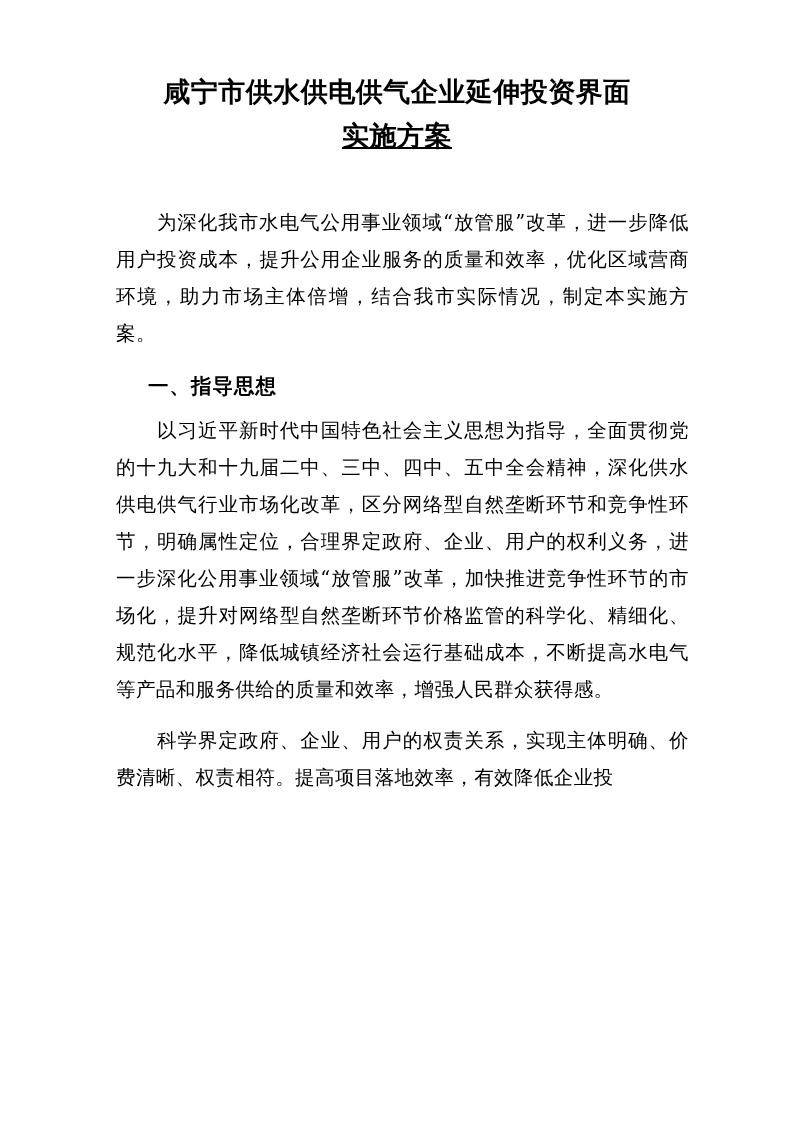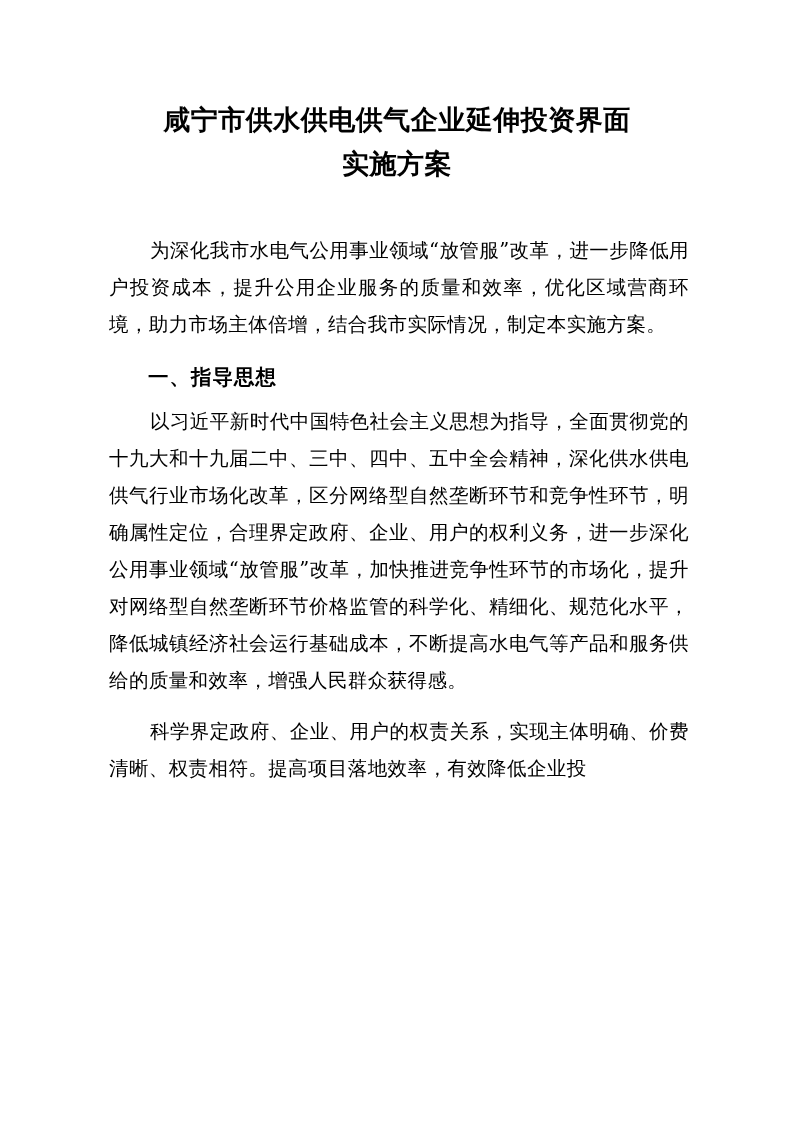--- a/index.html
+++ b/index.html
@@ -12,36 +12,37 @@
     height: 1123px;
     font-family: "DejaVu Serif", serif;
     color: #000000;
     overflow: hidden;
   }
   .page {
     position: relative;
     width: 794px;
     height: 1123px;
     box-sizing: border-box;
-    padding: 98px 105px 60px 105px;
+    padding: 70px 105px 60px 105px;
   }
   .doc-title {
     text-align: center;
     font-family: "DejaVu Sans", sans-serif;
     font-weight: bold;
     font-size: 27px;
     line-height: 44px;
     letter-spacing: 0.5px;
     margin: 0 0 46px 0;
   }
   .doc-title .line2 {
     display: block;
+    text-decoration: underline;
   }
   p.body-text {
-    margin: 0 0 14px 4px;
+    margin: 0 0 14px 11px;
     font-size: 19.5px;
     line-height: 37px;
     text-align: justify;
     text-indent: 2.1em;
     letter-spacing: 0.4px;
   }
   h2.section-heading {
     margin: 18px 0 6px 0;
     font-family: Liberation Mono, monospace;
     font-weight: bold;

